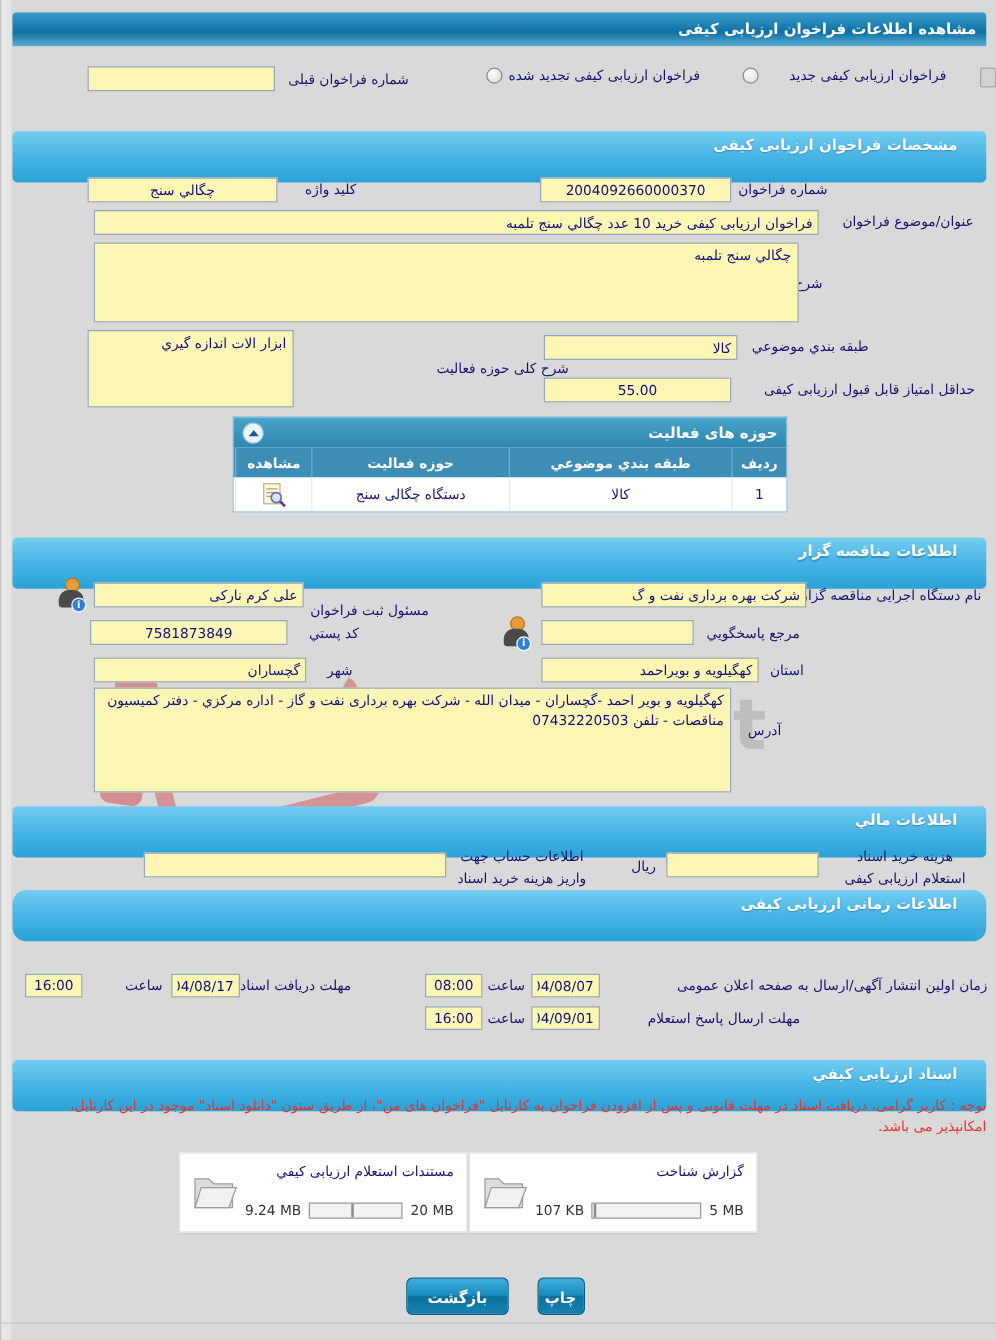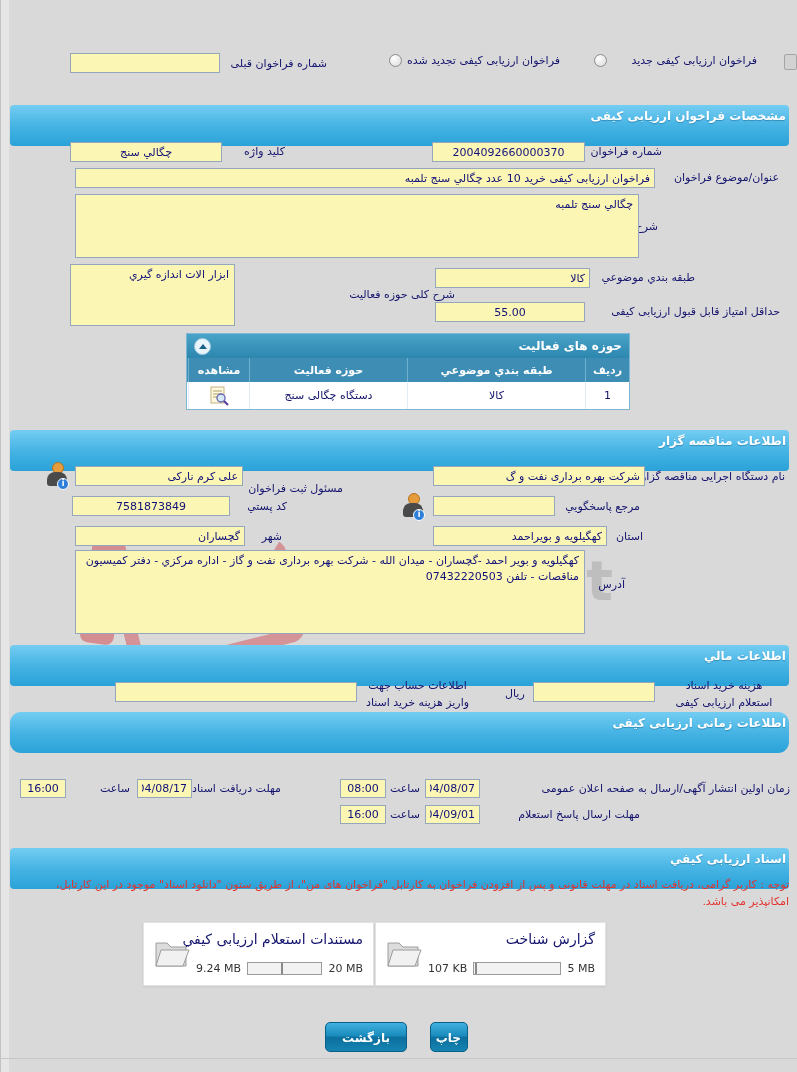--- a/index.html
+++ b/index.html
@@ -10,21 +10,21 @@
   .lbl2{color:#14146e;font-size:11px;white-space:pre-line;text-align:center;line-height:1.5;}
   
   .edge{left:0;top:0;width:8px;height:1072px;background:#e6e6e6;border-left:1px solid #c2c2c2;}
   
   .titlebar{left:10px;top:10px;width:779px;height:27px;border-radius:3px 3px 0 0;
     background:linear-gradient(180deg,#3c9cc9 0%,#1a7cb0 42%,#0f6fa2 58%,#5aaed3 100%);
     color:#fff;font-weight:bold;font-size:12px;line-height:27px;padding-right:8px;box-sizing:border-box;}
   
   .secbar{height:41px;width:779px;left:10px;border-radius:4px;
     background:linear-gradient(180deg,#74cdf2 0%,#46b4e4 50%,#2aa2d8 100%);
-    color:#fff;font-weight:bold;font-size:12px;line-height:23px;padding-right:3px;box-sizing:border-box;
+    color:#fff;font-weight:bold;font-size:12px;line-height:23px;padding-right:23px;box-sizing:border-box;
     text-shadow:0 1px 1px rgba(0,60,100,.35);}
   
   .inp{position:absolute;background:#fbf6b4;border:1px solid #94a7bc;box-sizing:border-box;
        font-family:"DejaVu Sans","Liberation Sans",sans-serif;font-size:11px;color:#10107a;
        padding:1px 4px;direction:rtl;}
   .inp.center{text-align:center;}
   .inp.right{text-align:right;}
   .tarea{position:absolute;background:#fbf6b4;border:1px solid #94a7bc;box-sizing:border-box;
        font-size:11px;color:#10107a;padding:2px 5px;text-align:right;line-height:1.45;overflow:hidden;}
   
@@ -48,21 +48,21 @@
   
   .person{width:24px;height:27px;position:absolute;}
   .person .head{position:absolute;top:0;left:7px;width:10px;height:10px;border-radius:50%;background:#e59c3c;border:1px solid #b5741f;}
   .person .body{position:absolute;top:10px;left:2px;width:20px;height:14px;border-radius:8px 8px 3px 3px;background:#4a4a4a;}
   .person .badge{position:absolute;bottom:-1px;right:0px;width:10px;height:10px;border-radius:50%;background:#2e7fd9;
      color:#fff;font-size:8px;line-height:10px;text-align:center;font-weight:bold;border:1px solid #fff;}
   
   .notice{color:#e3342e;font-size:11px;text-align:right;line-height:1.55;}
   
   .card{position:absolute;width:229px;height:62px;background:#fff;border:1px solid #e3e3e3;box-shadow:0 1px 2px rgba(0,0,0,.08);}
-  .card .flabel{position:absolute;top:8px;right:10px;font-size:14px;color:#14146e;white-space:nowrap;}
+  .card .flabel{position:absolute;top:8px;right:10px;font-size:11px;color:#14146e;white-space:nowrap;}
   .card .prow{position:absolute;bottom:10px;right:10px;left:52px;display:flex;align-items:center;gap:6px;direction:rtl;}
   .pbar{flex:1;height:13px;background:#f2f2f2;border:1px solid #9b9b9b;direction:ltr;position:relative;box-sizing:border-box;}
   .pfill{height:100%;background:linear-gradient(180deg,#a7d45b,#8fc33c);border-left:0;}
   .ptick{position:absolute;top:0;height:100%;width:2px;background:#8a8a8a;}
   .psize{font-size:11px;color:#333;white-space:nowrap;direction:ltr;}
   .foldwrap{position:absolute;left:8px;top:12px;}
   
   .btn{position:absolute;height:30px;border-radius:5px;border:1px solid #0a5f88;color:#fff;font-weight:bold;
     font-size:12px;text-align:center;line-height:28px;box-sizing:border-box;cursor:pointer;
     background:linear-gradient(180deg,#3fb0de 0%,#1a8cbd 45%,#0d6f9d 52%,#1584b2 100%);
@@ -83,20 +83,21 @@
 <div class="page">
 
   <div class="abs edge"></div>
 
   <div class="wm">
     <div class="wm-red1"></div>
     <div class="wm-red2"></div>
     <div class="wm-text">AriaTender.net</div>
   </div>
 
+  <div class="abs titlebar">مشاهده اطلاعات فراخوان ارزیابی کیفی</div>
 
   <div class="abs graybox" style="left:784px;top:54px;"></div>
   <div class="abs rgrp" style="right:40px;top:54px;gap:24px;">
     <span class="lbl">فراخوان ارزیابی کیفی جدید</span>
     <span class="radio"></span>
   </div>
   <div class="abs rgrp" style="right:237px;top:54px;">
     <span class="lbl">فراخوان ارزیابی کیفی تجدید شده</span>
     <span class="radio"></span>
   </div>

